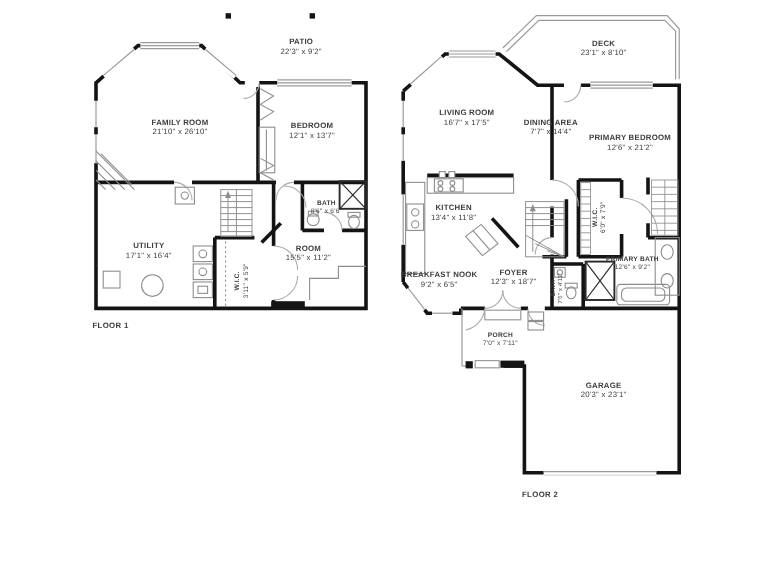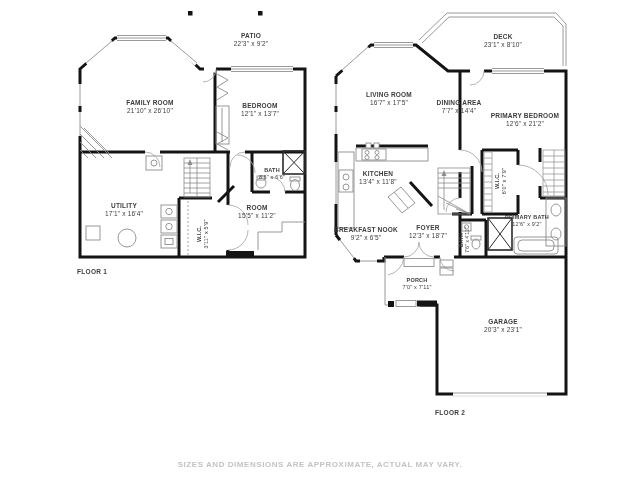--- a/index.html
+++ b/index.html
@@ -382,14 +382,13 @@
   <div class="lbl small" style="left:417px;top:283px">
     <span class="nm">PORCH</span>
     <span class="dm">7'0" x 7'11"</span>
   </div>
   <div class="lbl" style="left:503px;top:326px">
     <span class="nm">GARAGE</span>
     <span class="dm">20'3" x 23'1"</span>
   </div>
   <div class="floorlbl" style="left:435px;top:409px">FLOOR 2</div>
 
-  <div class="footer">SIZES AND DIMENSIONS ARE APPROXIMATE, ACTUAL MAY VARY.</div>
 </div>
 
 </body></html>

